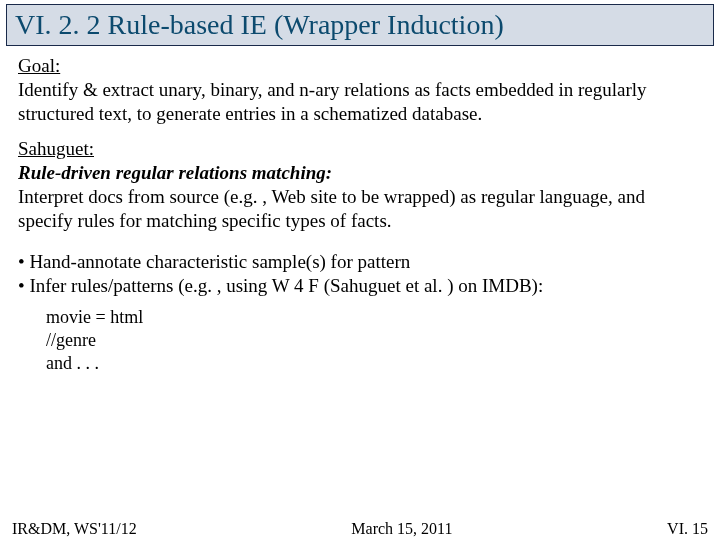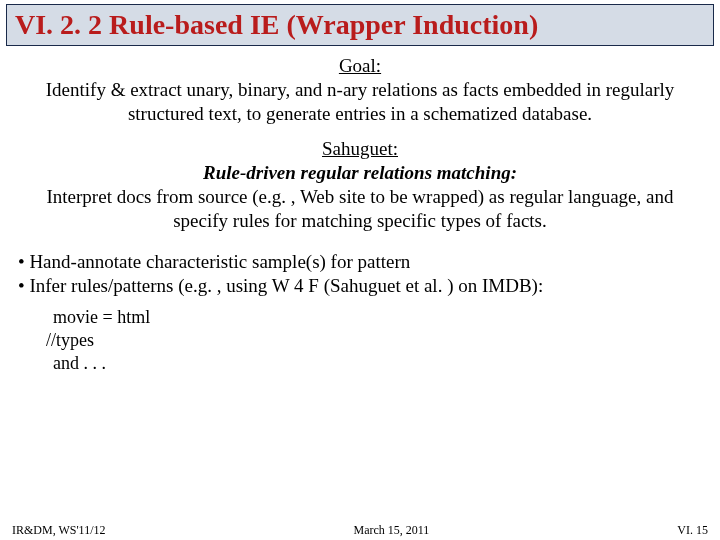--- a/index.html
+++ b/index.html
@@ -18,49 +18,49 @@
     position: relative;
   }
   .title-bar {
     background: #d5dce6;
     border: 1px solid #1a2a4a;
     padding: 4px 8px;
     margin: 4px 6px 0 6px;
   }
   .title-bar h1 {
     font-size: 28px;
-    font-weight: bold;
-    color: #b91c1c;
+    font-weight: normal;
+    color: #0c4a6e;
     white-space: nowrap;
   }
   .content {
     padding: 8px 18px 0 18px;
     font-size: 19px;
     line-height: 1.25;
   }
-  .section { margin-bottom: 12px; text-align: center; }
+  .section { margin-bottom: 12px; }
   .label { text-decoration: underline; }
   .em { font-style: italic; font-weight: bold; }
   .bullets { margin-top: 18px; }
   .bullets div { padding-left: 0; }
   .code-block {
     margin-top: 8px;
     padding-left: 28px;
     font-size: 18px;
     line-height: 1.28;
   }
   .code-row { display: flex; }
-  .code-left { width: 410px; margin-left: 7px; }
+  .code-left { width: 410px; }
   .code-right { }
   .footer {
     position: absolute;
     bottom: 6px;
     left: 0;
     width: 100%;
-    font-size: 12px;
+    font-size: 16px;
     color: #000;
     padding: 0 12px;
     display: flex;
     justify-content: space-between;
   }
 </style>
 </head>
 <body>
 
 <div class="slide">
@@ -85,21 +85,21 @@
     <div class="bullets">
       <div>• Hand-annotate characteristic sample(s) for pattern</div>
       <div>• Infer rules/patterns (e.g. , using W 4 F (Sahuguet et al. ) on IMDB):</div>
     </div>
 
     <div class="code-block">
       <div class="code-row">
         <span class="code-left">movie = html</span>
       </div>
       <div class="code-row">
-        <span class="code-right">//types</span>
+        <span class="code-right">//genre</span>
       </div>
       <div class="code-row">
         <span class="code-left">and . . .</span>
       </div>
     </div>
 
   </div>
 
   <div class="footer">
     <span>IR&amp;DM, WS'11/12</span>

